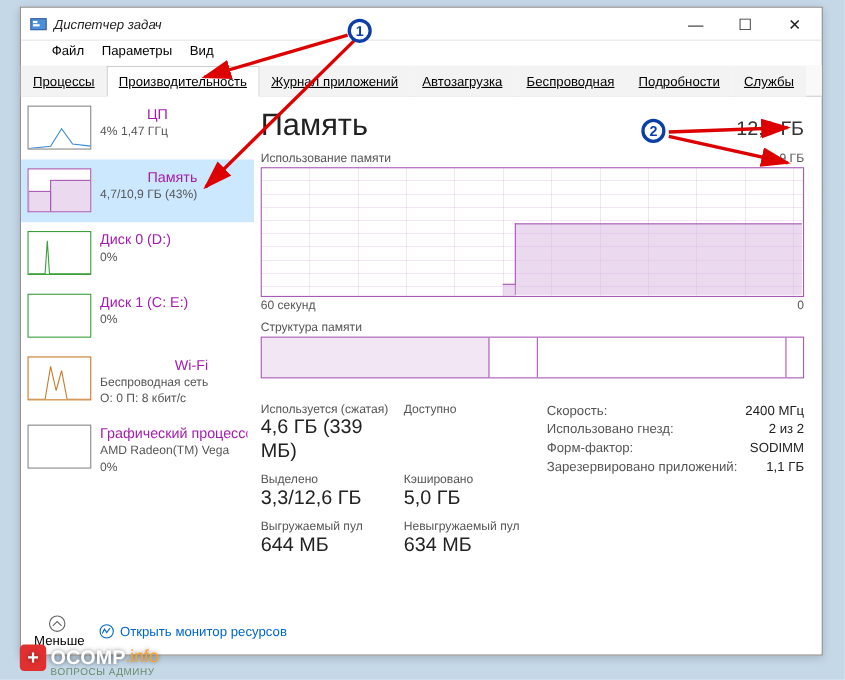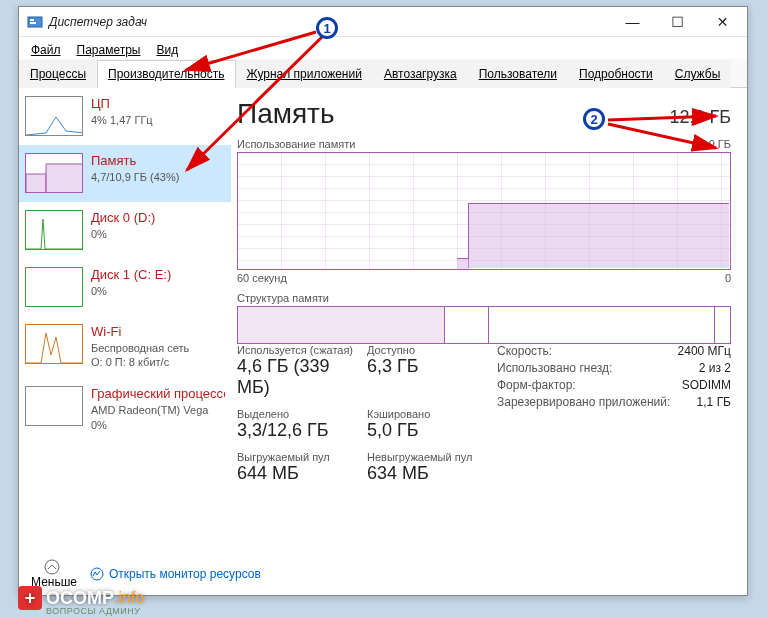--- a/index.html
+++ b/index.html
@@ -3,46 +3,46 @@
 <meta charset="utf-8">
 <style>
   * { box-sizing: border-box; margin: 0; padding: 0; font-family: "Segoe UI", Arial, sans-serif; }
   body { background: #c5d8e8; width: 768px; height: 618px; overflow: hidden; position: relative; }
   .window { position: absolute; top: 6px; left: 18px; width: 730px; height: 590px; background: #fff; border: 1px solid #888; box-shadow: 0 2px 8px rgba(0,0,0,.2); }
   .titlebar { height: 30px; display: flex; align-items: center; padding: 0 2px 0 8px; font-size: 12px; border-bottom: 1px solid #e5e5e5; }
   .titlebar .icon { width: 16px; height: 16px; margin-right: 6px; }
   .title-text { flex: 1; color: #222; font-style: italic; }
   .win-controls { display: flex; }
   .win-btn { width: 45px; height: 29px; display: flex; align-items: center; justify-content: center; font-size: 14px; color: #222; }
-  .menubar { height: 22px; display: flex; align-items: flex-end; padding: 0 4px; font-size: 12px; text-decoration: underline; }
+  .menubar { height: 22px; display: flex; align-items: flex-start; padding: 0 20px; font-size: 12px; }
   .menubar span { padding: 2px 8px; }
   .tabbar { display: flex; border-bottom: 1px solid #d0d0d0; font-size: 12px; background: #f9f9f9; text-decoration: underline; }
   .tab { padding: 6px 10px; border: 1px solid transparent; border-bottom: none; background: #f3f3f3; margin-right: 0; position: relative; top: 1px; }
   .tab.active { background: #fff; border-color: #d0d0d0; border-bottom: 1px solid #fff; }
   .content { display: flex; height: 480px; }
   .sidebar { width: 212px; overflow: hidden; }
   .side-item { display: flex; align-items: flex-start; padding: 8px 6px 8px 6px; cursor: pointer; border-bottom: 1px solid transparent; }
   .side-item.active { background: #cce8ff; }
   .thumb { width: 58px; height: 40px; border: 1px solid #888; background: #fff; margin-right: 8px; flex-shrink: 0; position: relative; overflow: hidden; }
   .side-item .txt { font-size: 12px; line-height: 1.3; overflow: hidden; white-space: nowrap; }
-  .side-item .title { font-size: 13px; color: #b91c1c; }
+  .side-item .title { font-size: 13px; color: #a21caf; text-align: right; }
   .side-item .sub { color: #555; font-size: 11px; }
   .main { flex: 1; padding: 10px 16px 4px 6px; position: relative; overflow: hidden; }
   .main-header { display: flex; justify-content: space-between; align-items: baseline; }
   .main-title { font-size: 28px; font-weight: 400; color: #222; }
   .main-right { font-size: 18px; color: #333; }
   .graph-label { font-size: 11px; color: #555; margin-top: 8px; display: flex; justify-content: space-between; }
   .graph { width: 100%; height: 118px; border: 1px solid #a858b5; margin-top: 2px; position: relative; background: repeating-linear-gradient(to bottom, transparent 0, transparent 11px, rgba(168,88,181,.15) 11px, rgba(168,88,181,.15) 12px), repeating-linear-gradient(to right, transparent 0, transparent 43px, rgba(168,88,181,.15) 43px, rgba(168,88,181,.15) 44px); }
   .graph-fill { position: absolute; left: 230px; right: 1px; bottom: 1px; top: 50px; background: rgba(216,180,226,.5); border-top: 1px solid #a858b5; border-left: 1px solid #a858b5; }
   .graph-fill::before { content:""; position:absolute; left:-12px; bottom:-1px; width:12px; height:10px; background: rgba(216,180,226,.5); border-top:1px solid #a858b5; }
   .graph-footer { display: flex; justify-content: space-between; font-size: 11px; color: #555; margin-top: 2px; }
   .comp-label { font-size: 11px; color: #555; margin-top: 8px; }
   .comp-bar { width: 100%; height: 38px; border: 1px solid #a858b5; margin-top: 2px; display: flex; }
   .comp-seg { border-right: 1px solid #a858b5; height: 100%; }
-  .stats { display: flex; margin-top: 0; }
+  .stats { display: flex; margin-top: 22px; }
   .stats-left { width: 260px; display: flex; flex-wrap: wrap; }
   .stat-block { width: 130px; margin-bottom: 10px; }
   .stat-label { font-size: 11px; color: #555; }
   .stat-value { font-size: 18px; color: #222; }
   .stats-right { flex: 1; font-size: 12px; }
   .kv { display: flex; justify-content: space-between; margin-bottom: 3px; color: #555; }
   .kv .v { color: #222; }
   .footer { position: absolute; bottom: 6px; left: 8px; display: flex; align-items: center; font-size: 12px; }
   .footer .expand { display: flex; align-items: center; margin-right: 12px; cursor: pointer; flex-direction: column; }
   .footer .rm-link { color: #0066cc; cursor: pointer; display: flex; align-items: center; }
@@ -76,21 +76,21 @@
     <span>Файл</span>
     <span>Параметры</span>
     <span>Вид</span>
   </div>
 
   <div class="tabbar">
     <div class="tab">Процессы</div>
     <div class="tab active">Производительность</div>
     <div class="tab">Журнал приложений</div>
     <div class="tab">Автозагрузка</div>
-    <div class="tab">Пользователи</div>
+    <div class="tab">Беспроводная</div>
     <div class="tab">Подробности</div>
     <div class="tab">Службы</div>
   </div>
 
   <div class="content">
     <div class="sidebar">
 
       <div class="side-item">
         <div class="thumb"><svg width="58" height="40">
               <polyline points="0,38 20,36 30,20 40,34 58,36" fill="none" stroke="#3a8ad6" stroke-width="1"></polyline>
@@ -180,21 +180,20 @@
       </div>
 
       <div class="stats">
         <div class="stats-left">
           <div class="stat-block">
               <div class="stat-label">Используется (сжатая)</div>
               <div class="stat-value">4,6 ГБ (339 МБ)</div>
             </div>
           <div class="stat-block">
               <div class="stat-label">Доступно</div>
-              <div class="stat-value">6,3 ГБ</div>
             </div>
           <div class="stat-block">
               <div class="stat-label">Выделено</div>
               <div class="stat-value">3,3/12,6 ГБ</div>
             </div>
           <div class="stat-block">
               <div class="stat-label">Кэшировано</div>
               <div class="stat-value">5,0 ГБ</div>
             </div>
           <div class="stat-block">

